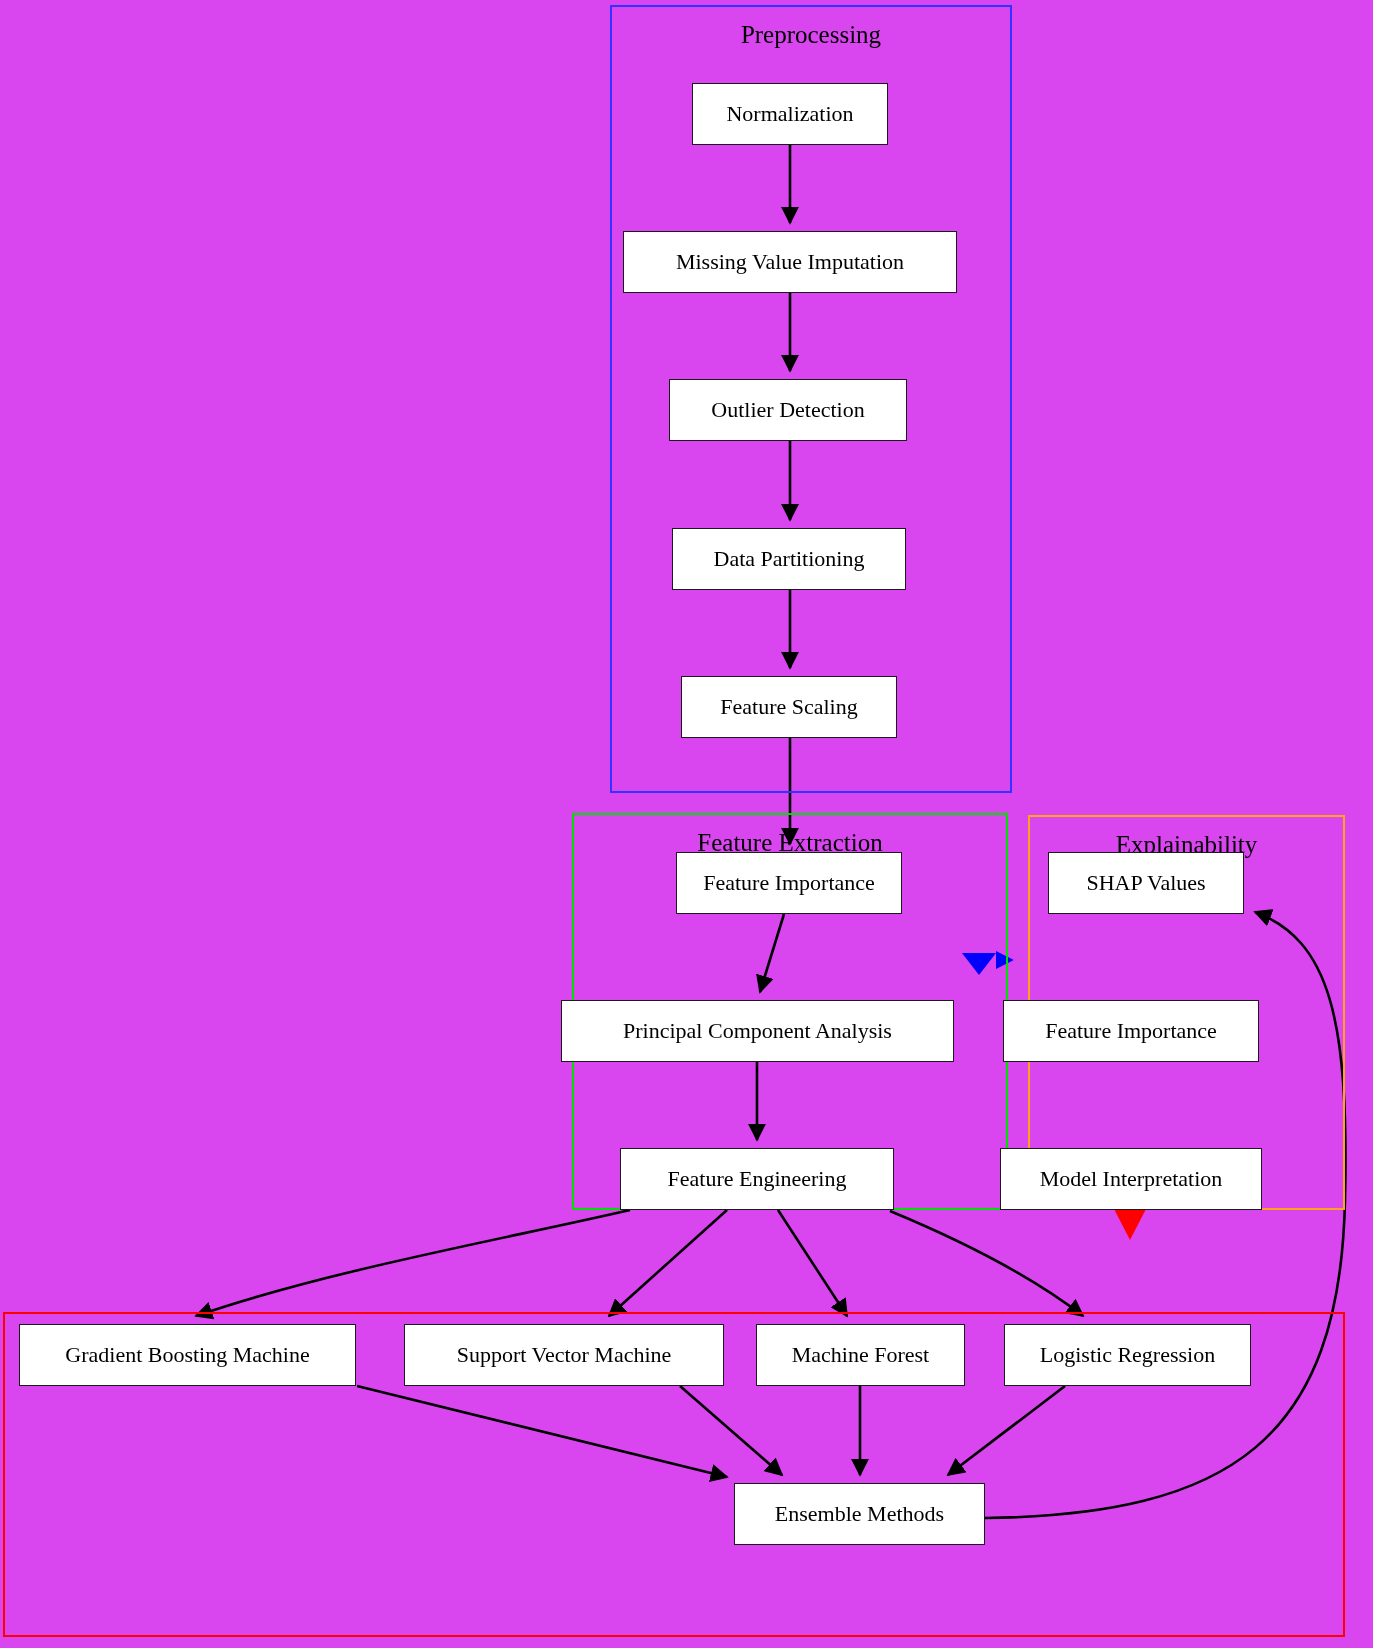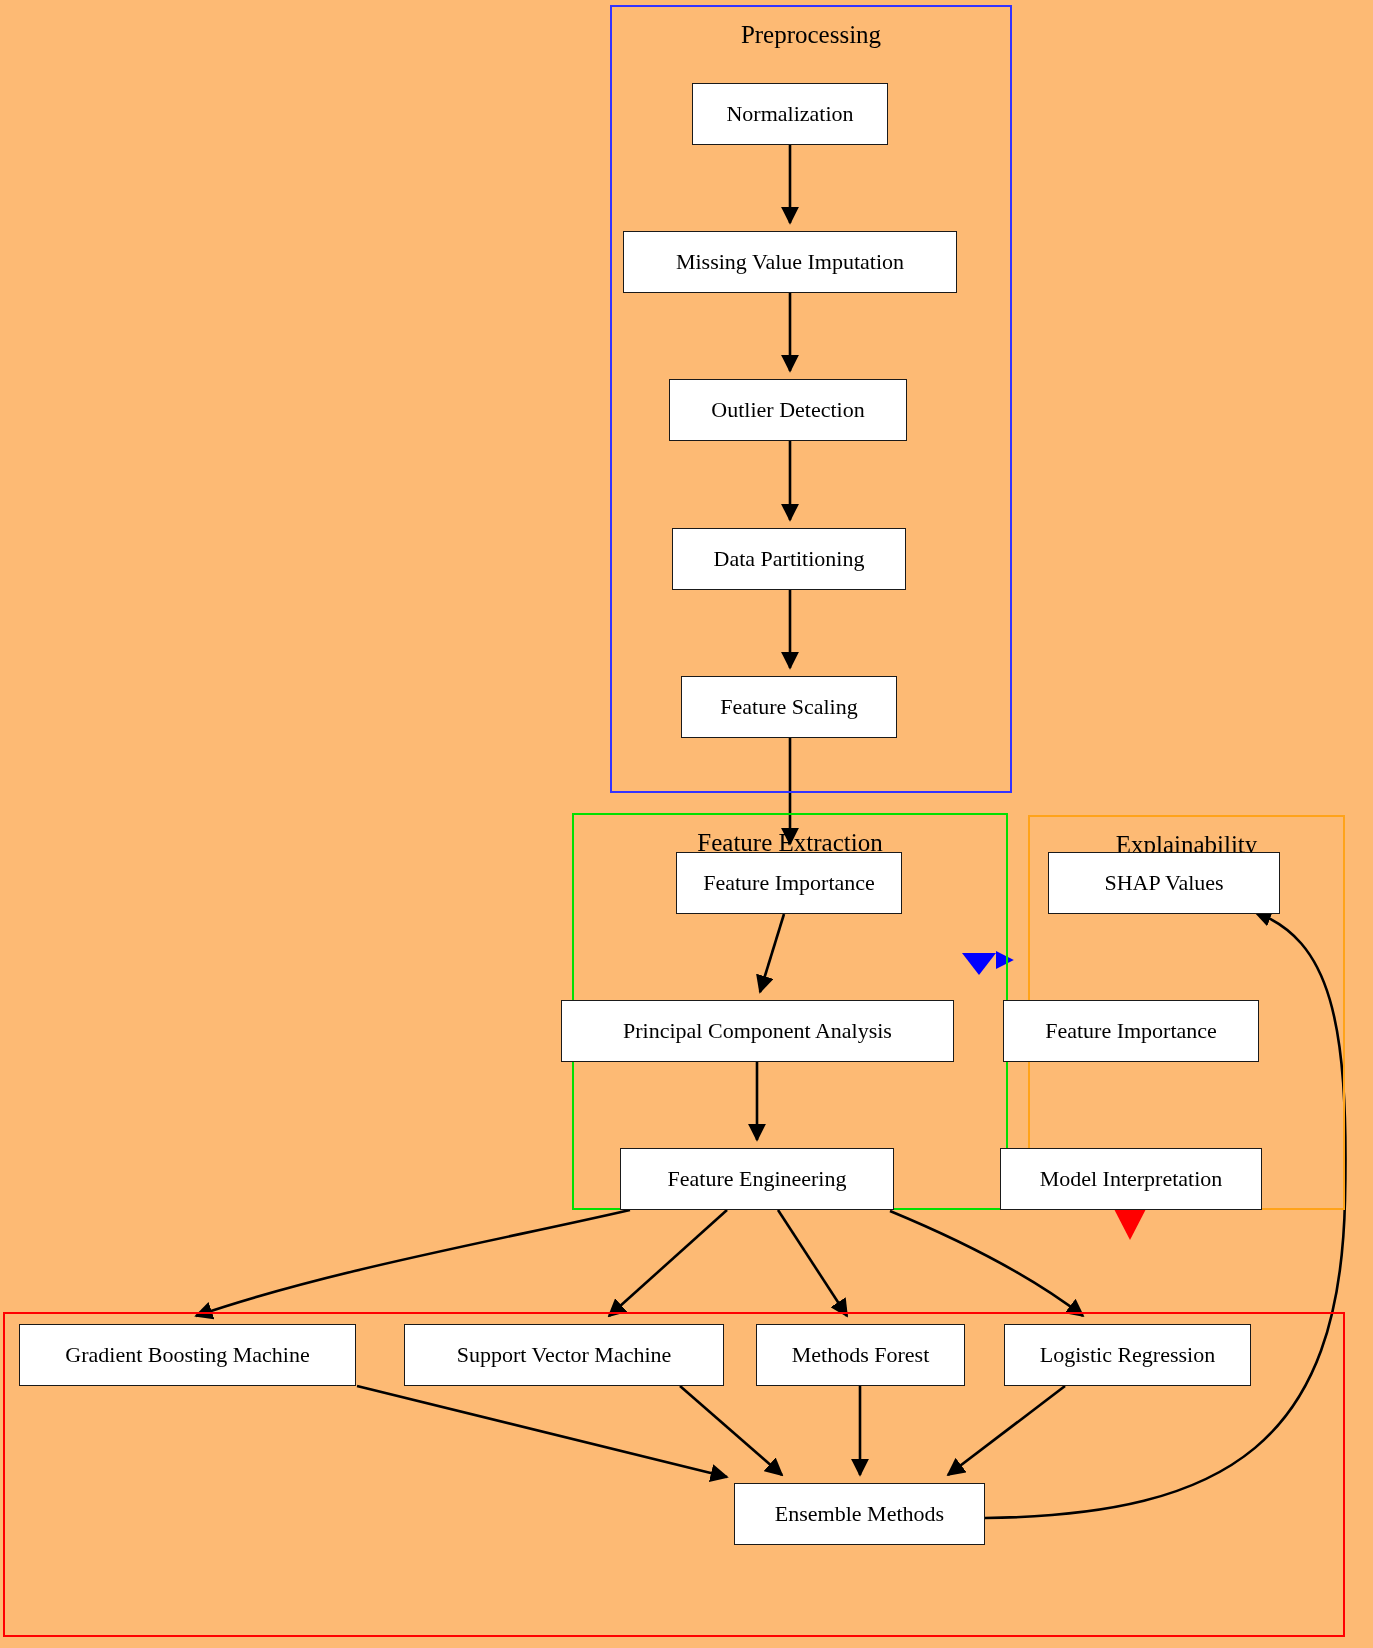--- a/index.html
+++ b/index.html
@@ -7,21 +7,21 @@
     padding: 0;
     background: #ffffff;
   }
   body {
     font-family: "Liberation Serif", "DejaVu Serif", serif;
   }
   #canvas {
     position: relative;
     width: 1373px;
     height: 1648px;
-    background: #fdba74;
+    background: #d946ef;
     overflow: hidden;
   }
   #edges {
     position: absolute;
     left: 0;
     top: 0;
     width: 1373px;
     height: 1648px;
     pointer-events: none;
   }
@@ -145,42 +145,42 @@
   </div>
 
   <div class="node" style="left:561px; top:1000px; width:393px; height:62px;">
     <span>Principal Component Analysis</span>
   </div>
 
   <div class="node" style="left:620px; top:1148px; width:274px; height:62px;">
     <span>Feature Engineering</span>
   </div>
 
-  <div class="node" style="left:1048px; top:852px; width:232px; height:62px;">
+  <div class="node" style="left:1048px; top:852px; width:196px; height:62px;">
     <span>SHAP Values</span>
   </div>
 
   <div class="node" style="left:1003px; top:1000px; width:256px; height:62px;">
     <span>Feature Importance</span>
   </div>
 
   <div class="node" style="left:1000px; top:1148px; width:262px; height:62px;">
     <span>Model Interpretation</span>
   </div>
 
   <div class="node" style="left:19px; top:1324px; width:337px; height:62px;">
     <span>Gradient Boosting Machine</span>
   </div>
 
   <div class="node" style="left:404px; top:1324px; width:320px; height:62px;">
     <span>Support Vector Machine</span>
   </div>
 
   <div class="node" style="left:756px; top:1324px; width:209px; height:62px;">
-    <span>Methods Forest</span>
+    <span>Machine Forest</span>
   </div>
 
   <div class="node" style="left:1004px; top:1324px; width:247px; height:62px;">
     <span>Logistic Regression</span>
   </div>
 
   <div class="node" style="left:734px; top:1483px; width:251px; height:62px;">
     <span>Ensemble Methods</span>
   </div>
 

